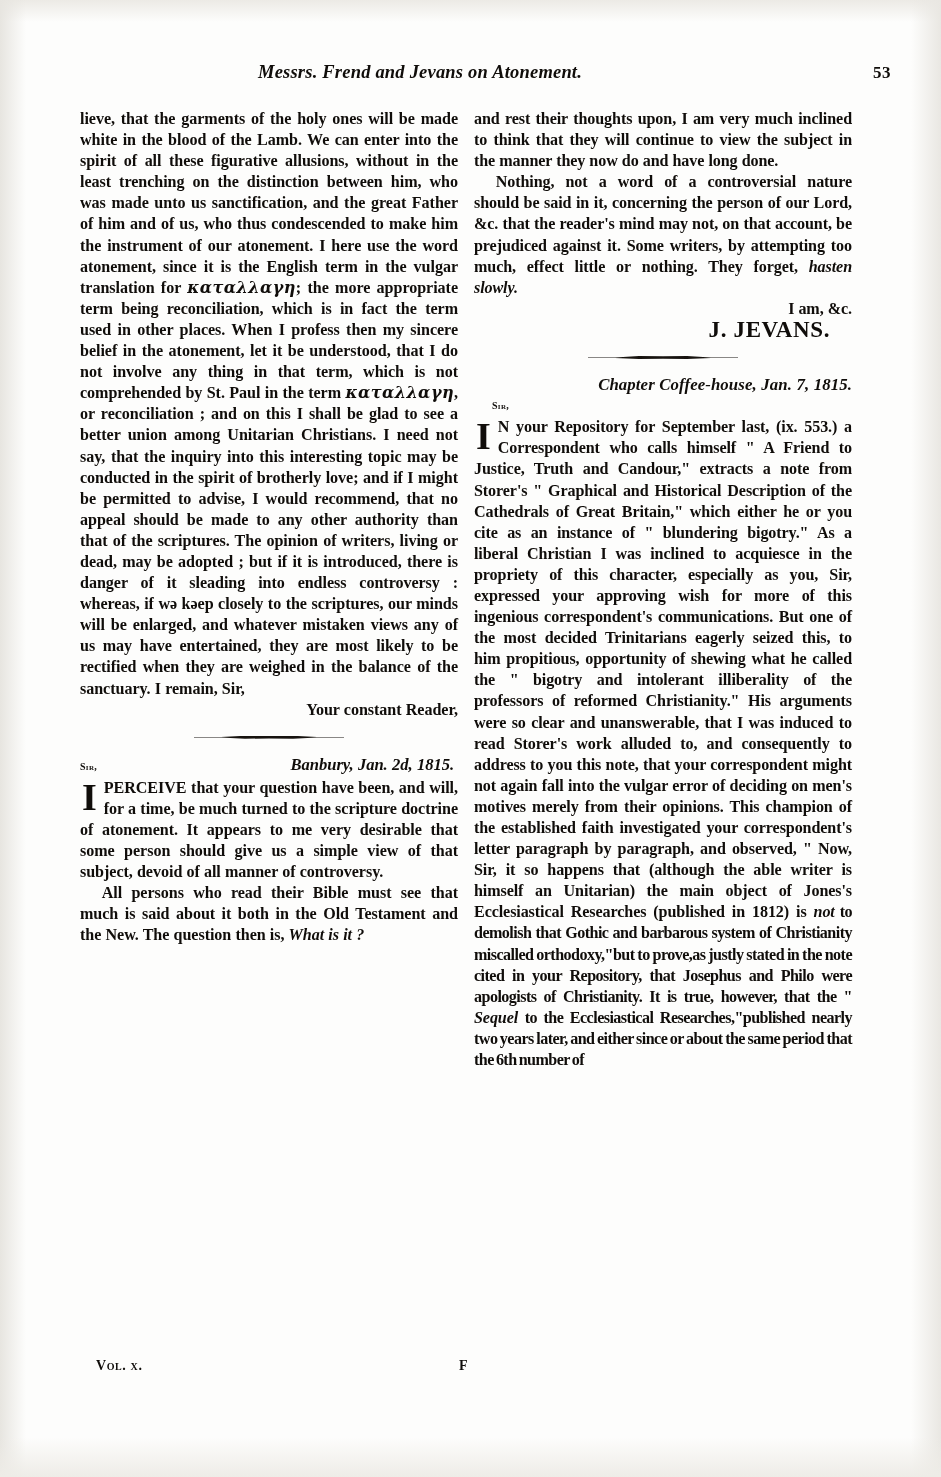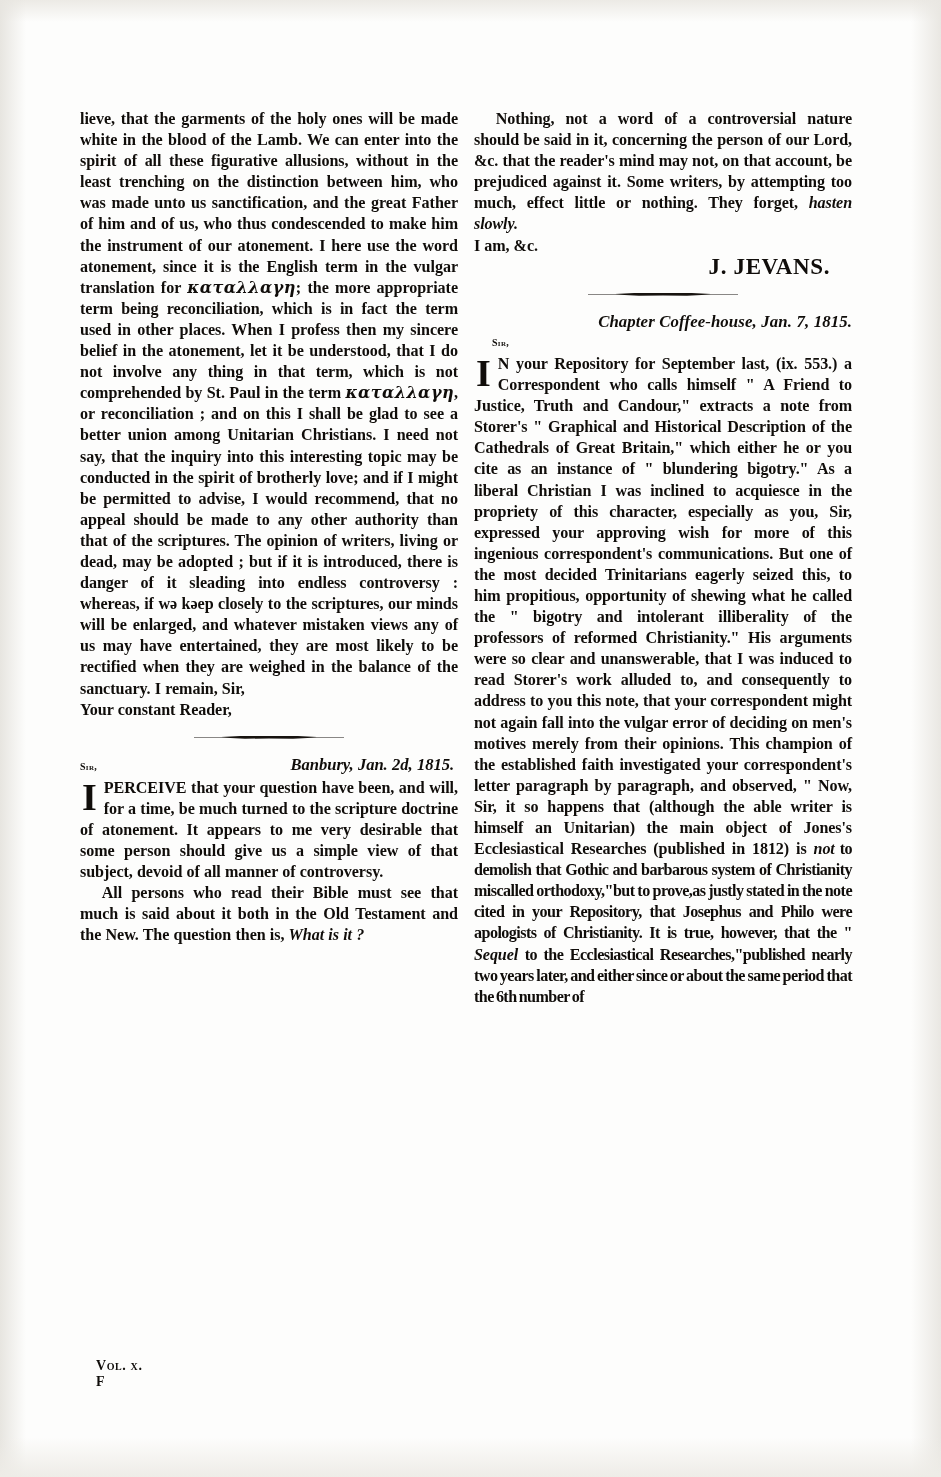--- a/index.html
+++ b/index.html
@@ -51,21 +51,21 @@
   .col-left{left:80px;font-weight:700;letter-spacing:-0.05px;}
   .col-right{left:474px;font-weight:600;letter-spacing:-0.1px;}
 
   .col p{margin:0;text-indent:1.35em;}
   .col p.cont{text-indent:0;}
 
   .ital{font-style:italic;}
   .grk{font-style:italic;font-family:"DejaVu Serif",serif;letter-spacing:.4px;}
   .sig-2{display:block;text-align:right;text-indent:0;padding-right:22px;
          font-size:23px;letter-spacing:.6px;}
-  .closing{display:block;text-indent:0;text-align:left;}
+  .closing{display:block;text-indent:0;text-align:right;}
 
   
   .ornament{
     position:relative;height:26px;text-indent:0;margin:5px 0 3px 0;
   }
   .ornament .bar{
     position:absolute;left:50%;top:11px;transform:translateX(-50%);
     width:150px;height:3px;background:#17130f;
     clip-path:polygon(0 45%,18% 45%,34% 0,50% 8%,66% 0,82% 45%,100% 45%,100% 62%,82% 62%,66% 100%,50% 92%,34% 100%,18% 62%,0 62%);
   }
@@ -88,35 +88,39 @@
     padding:2px 7px 0 2px;margin-top:1px;
   }
   .dropcap-wrap p{text-indent:0;}
 
   
   .tight{letter-spacing:-0.55px;word-spacing:-1.4px;}
 
   
   .footer{
     position:absolute;left:96px;top:1358px;width:380px;
-    display:flex;justify-content:space-between;align-items:baseline;flex-direction:column;
+    display:flex;justify-content:space-between;align-items:baseline;
   }
   .vol{font-variant:small-caps;font-weight:700;font-size:14px;letter-spacing:.6px;}
   .sigmark{font-weight:700;font-size:14px;letter-spacing:.4px;padding-right:8px;}
 </style>
 </head>
 <body>
 
 <div class="page">
 
   <div class="edge-top"></div>
   <div class="edge-left"></div>
   <div class="edge-right"></div>
   <div class="edge-bottom"></div>
 
+  <div class="running-head">
+    <span class="rh-title">Messrs. Frend and Jevans on Atonement.</span>
+    <span class="rh-page">53</span>
+  </div>
 
   <div class="col col-left">
 
     <p class="cont"><span>lieve, that the garments of the holy ones will be made white in the blood of the Lamb.  We can enter into the spirit of all these figurative allusions, without in the least trenching on the distinction between him, who was made unto us sanctification, and the great Father of him and of us, who thus condescended to make him the instrument of our atonement.  I here use the word atonement, since it is the English term in the vulgar translation for </span><span class="grk">καταλλαγη</span><span>; the more appropriate term being reconciliation, which is in fact the term used in other places. When I profess then my sincere belief in the atonement, let it be understood, that I do not involve any thing in that term, which is not comprehended by St. Paul in the term </span><span class="grk">καταλλαγη</span><span>, or reconciliation ; and on this I shall be glad to see a better union among Unitarian Christians.   I need not say, that the inquiry into this interesting topic may be conducted in the spirit of brotherly love; and if I might be permitted to advise, I would recommend, that no appeal should be made to any other authority than that of the scriptures.   The opinion of writers, living or dead, may be adopted ; but if it is introduced, there is danger of it sleading into endless controversy : whereas, if wə kəep closely to the scriptures, our minds will be enlarged, and whatever mistaken views any of us may have entertained, they are most likely to be rectified when they are weighed in the balance of the sanctuary.   I remain, Sir,</span></p>
 
     <span class="closing">Your constant Reader,</span>
 
     <div class="ornament">
       <span class="bar"></span>
     </div>
@@ -130,20 +134,21 @@
       <span class="dropcap">I</span>
       <p>PERCEIVE that your question have been, and will, for a time, be much turned to the scripture doctrine of atonement.  It appears to me very desirable that some person should give us a simple view of that subject, devoid of all manner of controversy.</p>
     </div>
 
     <p><span>All persons who read their Bible must see that much is said about it both in the Old Testament and the New.   The question then is, </span><span class="ital">What is it ?</span></p>
 
   </div>
 
   <div class="col col-right">
 
+    <p class="cont">and rest their thoughts upon, I am very much inclined to think that they will continue to view the subject in the manner they now do and have long done.</p>
 
     <p><span>Nothing, not a word of a controversial nature should be said in it, concerning the person of our Lord, &amp;c. that the reader's mind may not, on that account, be prejudiced against it.  Some writers, by attempting too much, effect little or nothing. They forget, </span><span class="ital">hasten slowly.</span></p>
 
     <span class="closing">I am, &amp;c.</span>
     <span class="sig-2">J. JEVANS.</span>
 
     <div class="ornament">
       <span class="bar"></span>
     </div>
 

